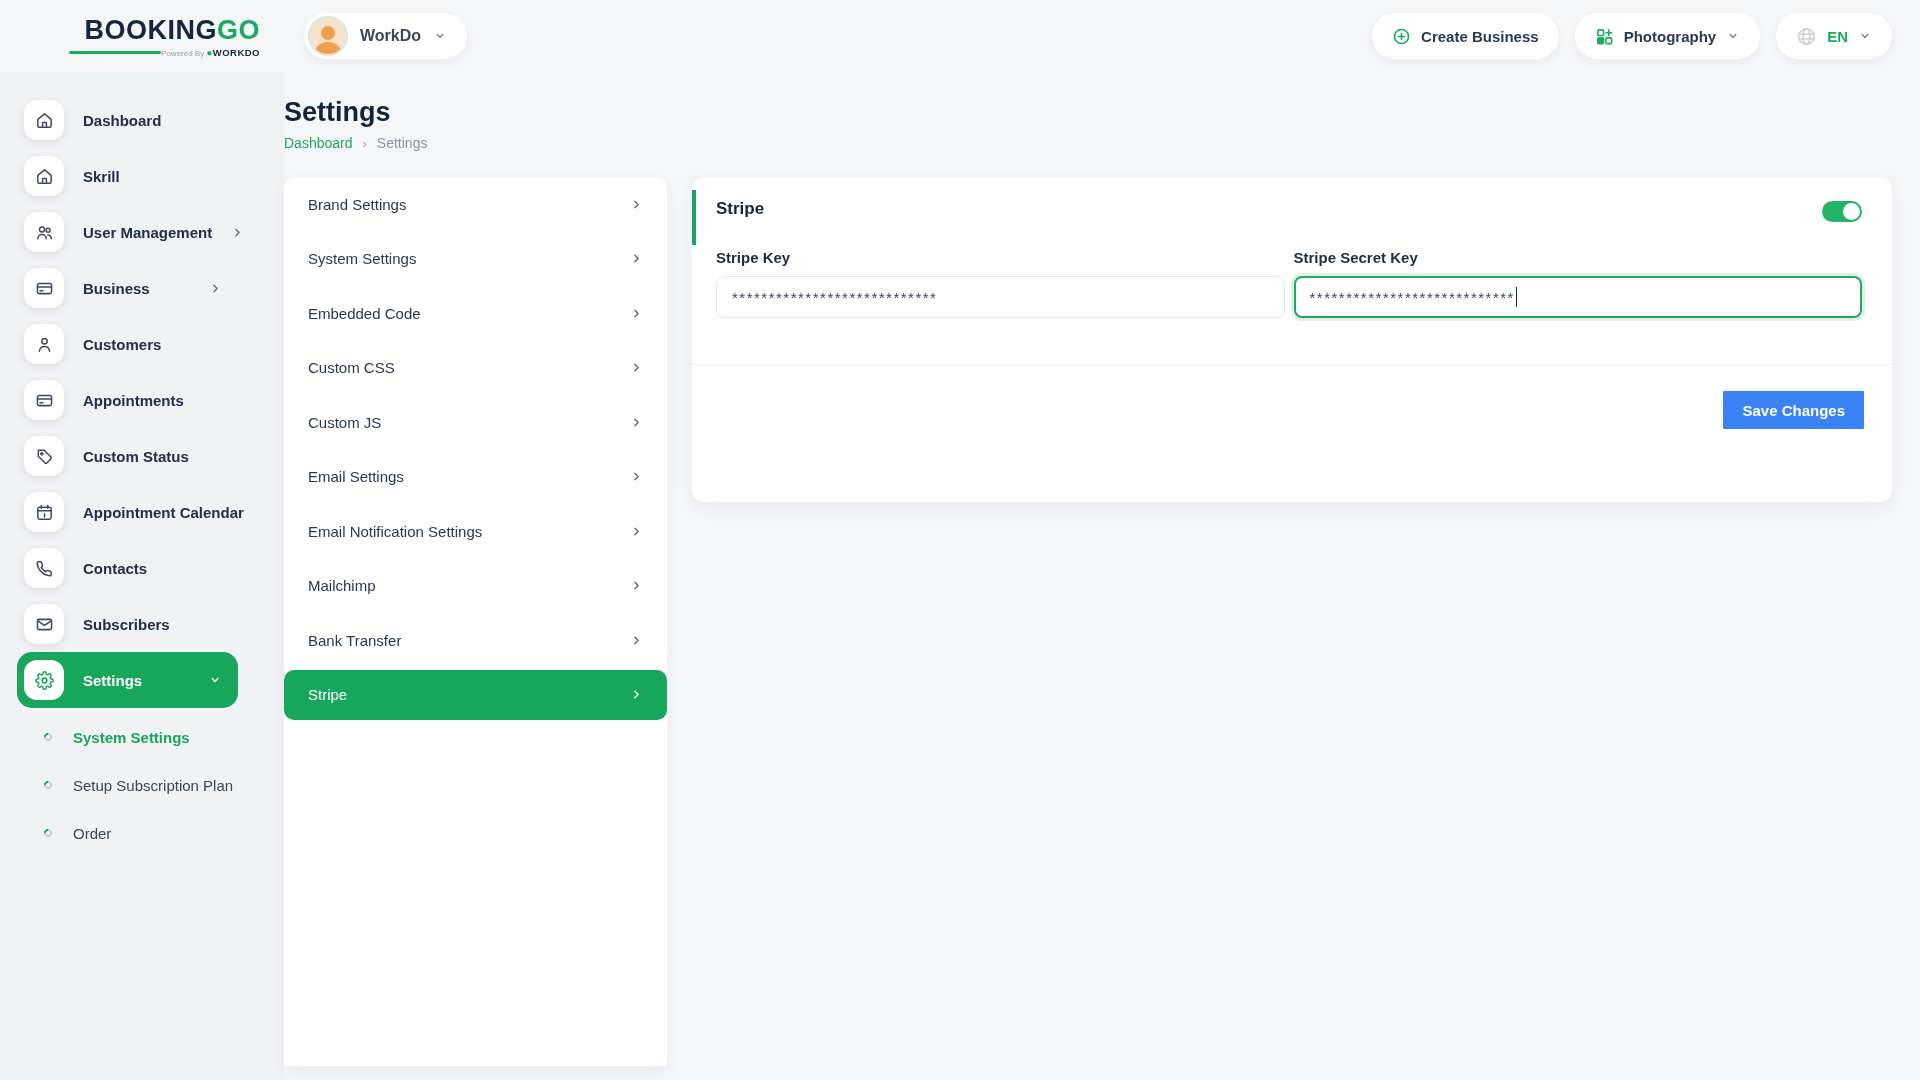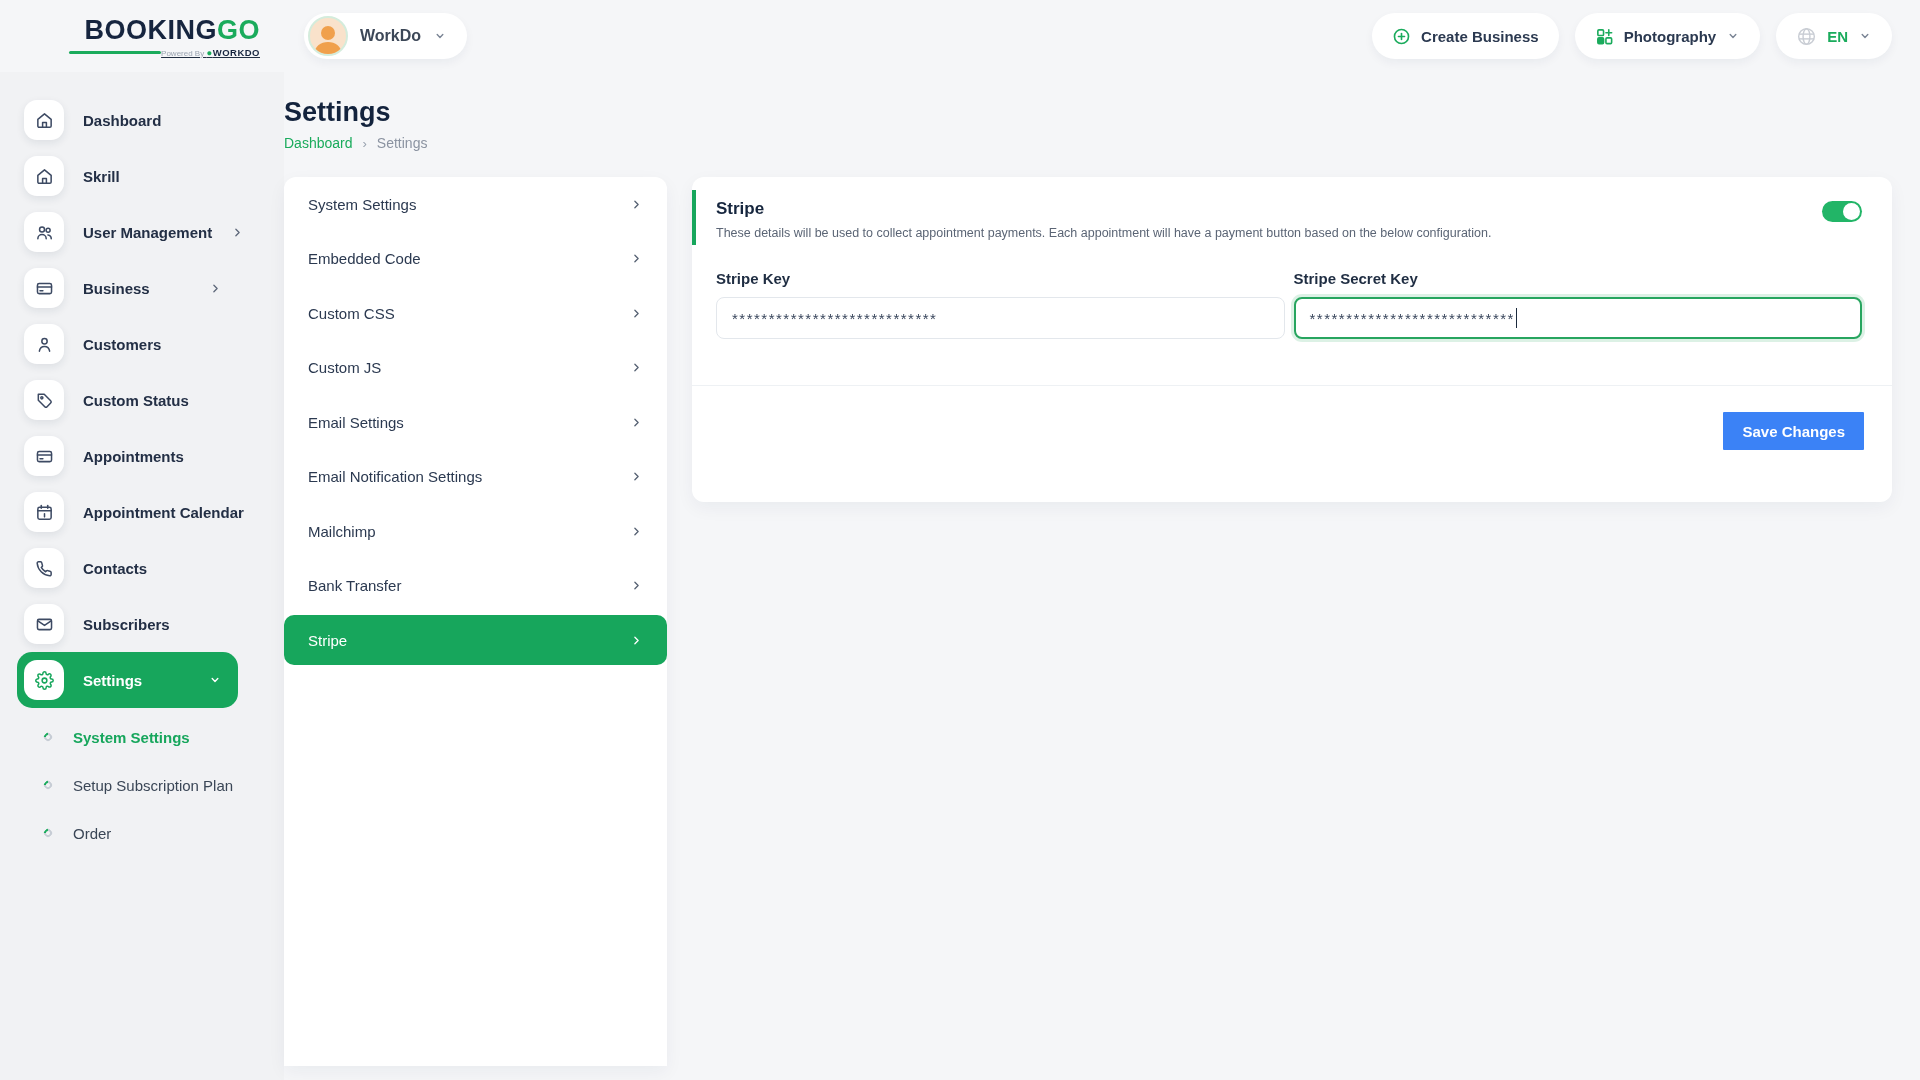--- a/index.html
+++ b/index.html
@@ -8,21 +8,21 @@
     font-family:"Liberation Sans","DejaVu Sans",sans-serif;
     background:#f5f6f8; color:#222f43; position:relative;
   }
   svg { display:block; }
 
   
   .header { position:absolute; top:0; left:0; right:0; height:72px; display:flex; align-items:center; padding:0 28px 0 48px; }
   .logo { display:flex; flex-direction:column; width:212px;align-items:flex-end; }
   .logo-text { font-size:27px; font-weight:800; letter-spacing:.5px; color:#16253f; line-height:30px; }
   .logo-text .green { color:#1aab5c; }
-  .logo-sub { display:flex; align-items:center; justify-content:space-between; margin-top:2px;text-decoration:underline; }
+  .logo-sub { display:flex; align-items:center; justify-content:space-between; margin-top:2px; }
   .logo-bar { width:92px; height:3px; background:#1aab5c; border-radius:2px; }
   .powered { font-size:8px; color:#9aa3b0; }
   .powered b { color:#16253f; font-size:9.5px; letter-spacing:.5px; }
   .powered b i { color:#1aab5c; font-style:normal; }
 
   .pill { background:#fff; border-radius:24px; height:46px; display:flex; align-items:center; box-shadow:0 4px 10px rgba(20,40,70,.05); }
   .workspace { margin-left:44px; padding:0 20px 0 4px; gap:12px; }
   .avatar { width:40px; height:40px; border-radius:50%; background:#f9e2cb; border:2px solid #d4ecdc; display:flex; align-items:flex-end; justify-content:center; overflow:hidden; }
   .ws-name { font-size:16px; font-weight:600; color:#3c4757; }
   .chev { color:#7a8494; }
@@ -218,36 +218,36 @@
           <circle cx="10" cy="6.6" r="2.8"></circle>
           <path d="M4.6 17c.5-3.1 2.7-5 5.4-5s4.9 1.9 5.4 5"></path>
         </svg>
     </span>
     <span class="nav-label">Customers</span>
   </div>
 
   <div class="nav-item">
     <span class="icon-box">
       <svg width="19" height="19" viewBox="0 0 20 20" fill="none" stroke="currentColor" stroke-width="1.6" stroke-linecap="round" stroke-linejoin="round">
-          <path d="M3.5 3.5h6.2l6.8 6.8a1.7 1.7 0 0 1 0 2.4l-3.8 3.8a1.7 1.7 0 0 1-2.4 0L3.5 9.7z"></path>
-          <circle cx="7.2" cy="7.2" r="1.1"></circle>
-        </svg>
-    </span>
-    <span class="nav-label">Custom Status</span>
-  </div>
-
-  <div class="nav-item">
-    <span class="icon-box">
-      <svg width="19" height="19" viewBox="0 0 20 20" fill="none" stroke="currentColor" stroke-width="1.6" stroke-linecap="round" stroke-linejoin="round">
           <rect x="2.6" y="4.8" width="14.8" height="10.6" rx="1.8"></rect>
           <line x1="2.6" y1="8.4" x2="17.4" y2="8.4"></line>
           <line x1="5.3" y1="12.4" x2="8.3" y2="12.4"></line>
         </svg>
     </span>
     <span class="nav-label">Appointments</span>
+  </div>
+
+  <div class="nav-item">
+    <span class="icon-box">
+      <svg width="19" height="19" viewBox="0 0 20 20" fill="none" stroke="currentColor" stroke-width="1.6" stroke-linecap="round" stroke-linejoin="round">
+          <path d="M3.5 3.5h6.2l6.8 6.8a1.7 1.7 0 0 1 0 2.4l-3.8 3.8a1.7 1.7 0 0 1-2.4 0L3.5 9.7z"></path>
+          <circle cx="7.2" cy="7.2" r="1.1"></circle>
+        </svg>
+    </span>
+    <span class="nav-label">Custom Status</span>
   </div>
 
   <div class="nav-item">
     <span class="icon-box">
       <svg width="19" height="19" viewBox="0 0 20 20" fill="none" stroke="currentColor" stroke-width="1.6" stroke-linecap="round" stroke-linejoin="round">
           <rect x="3" y="4.4" width="14" height="12.6" rx="1.8"></rect>
           <line x1="6.6" y1="2.6" x2="6.6" y2="5.6"></line>
           <line x1="13.4" y1="2.6" x2="13.4" y2="5.6"></line>
           <line x1="3" y1="8.2" x2="17" y2="8.2"></line>
           <path d="M10 11.2v3.4"></path>
@@ -311,20 +311,28 @@
   <div class="breadcrumb">
     <span class="bc-link">Dashboard</span>
     <span class="bc-sep">›</span>
     <span class="bc-cur">Settings</span>
   </div>
 
   <div class="content-row">
 
     <div class="menu-card">
       <div class="menu-item">
+        <span>Brand Settings</span>
+        <span class="m-chev">
+            <svg width="13" height="13" viewBox="0 0 20 20" fill="none" stroke="currentColor" stroke-width="2" stroke-linecap="round" stroke-linejoin="round">
+              <polyline points="7.5 5 12.5 10 7.5 15"></polyline>
+            </svg>
+          </span>
+      </div>
+      <div class="menu-item">
         <span>System Settings</span>
         <span class="m-chev">
             <svg width="13" height="13" viewBox="0 0 20 20" fill="none" stroke="currentColor" stroke-width="2" stroke-linecap="round" stroke-linejoin="round">
               <polyline points="7.5 5 12.5 10 7.5 15"></polyline>
             </svg>
           </span>
       </div>
       <div class="menu-item">
         <span>Embedded Code</span>
         <span class="m-chev">
@@ -387,21 +395,20 @@
             <svg width="13" height="13" viewBox="0 0 20 20" fill="none" stroke="currentColor" stroke-width="2" stroke-linecap="round" stroke-linejoin="round">
               <polyline points="7.5 5 12.5 10 7.5 15"></polyline>
             </svg>
           </span>
       </div>
     </div>
 
     <div class="panel">
       <div class="accent"></div>
       <div class="panel-title">Stripe</div>
-      <div class="panel-desc">These details will be used to collect appointment payments. Each appointment will have a payment button based on the below configuration.</div>
       <div class="toggle">
           <div class="knob"></div>
         </div>
 
       <div class="form-grid">
         <div class="field">
           <div class="field-label">Stripe Key</div>
           <div class="input-box">
             <span>****************************</span>
           </div>

